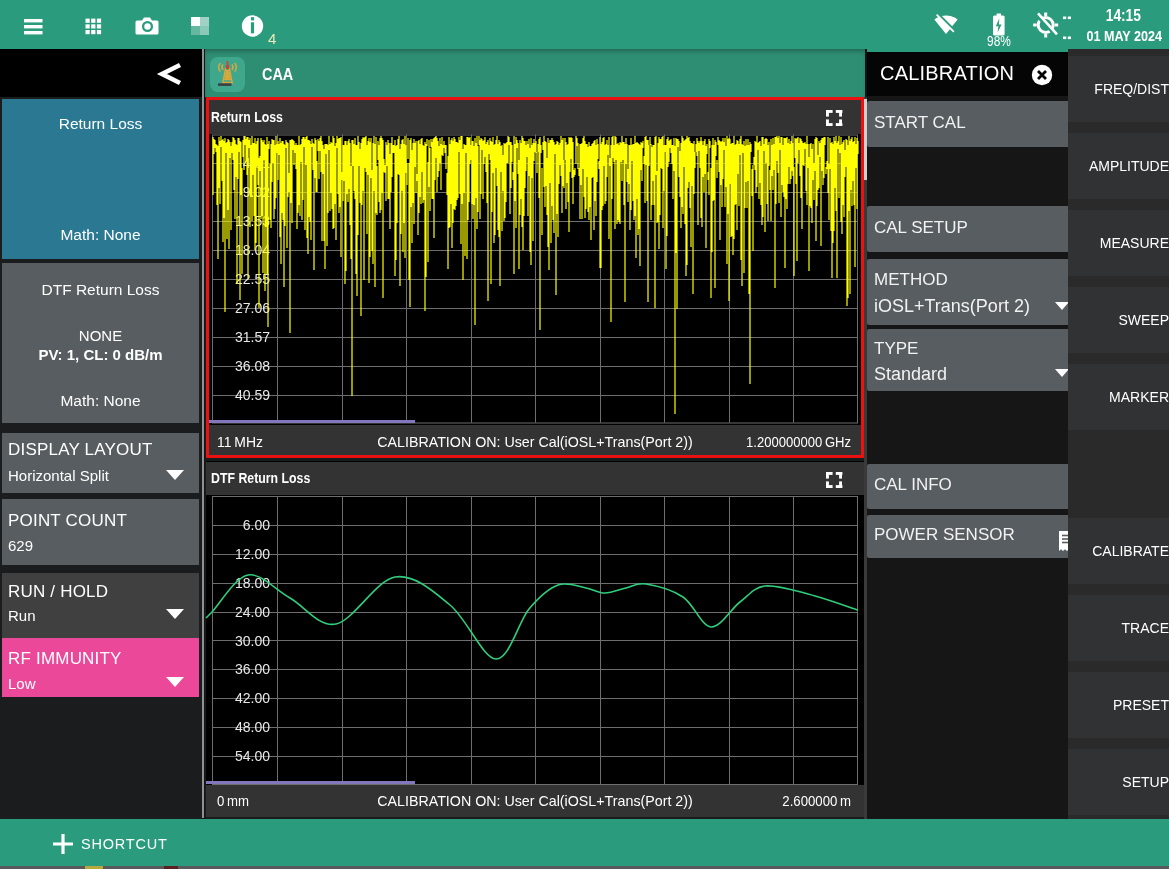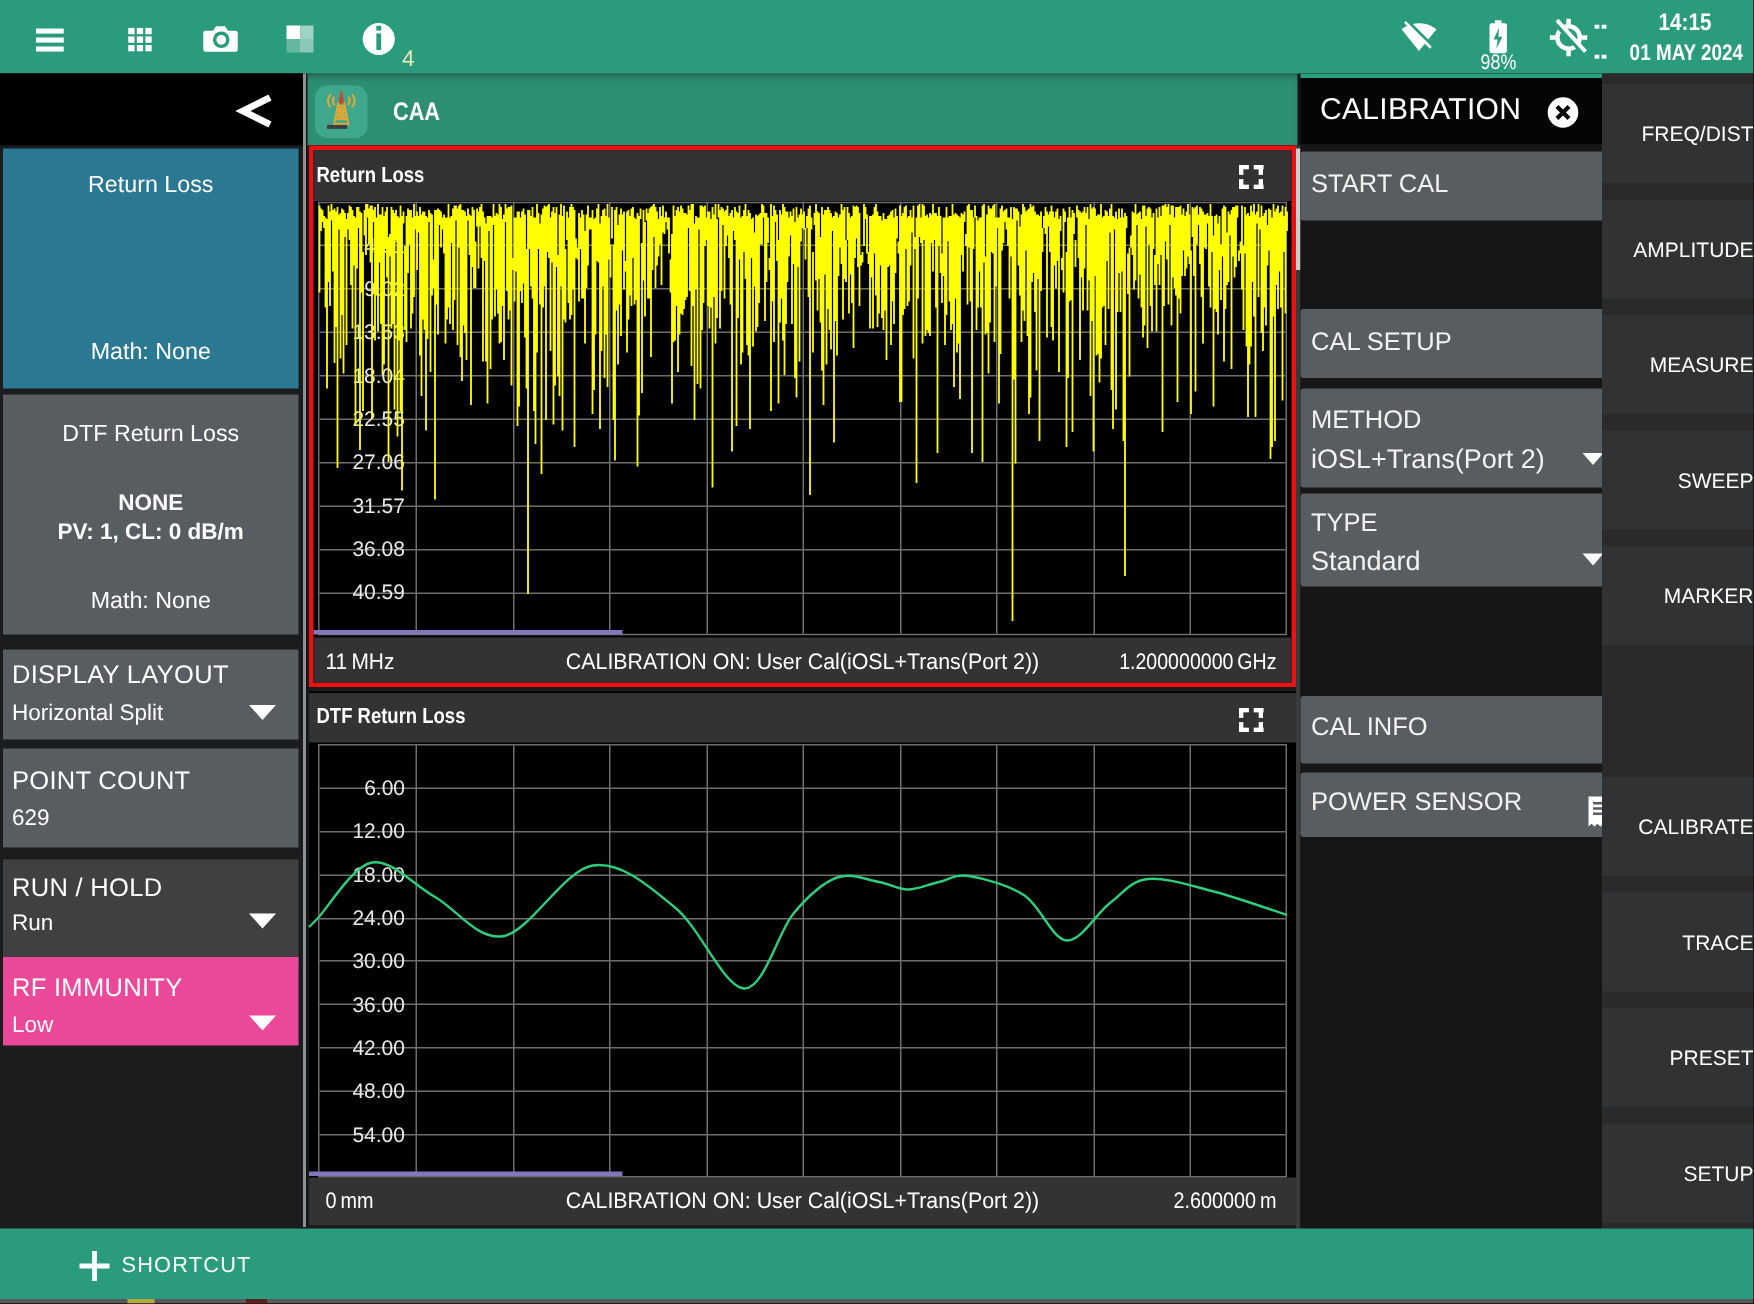--- a/index.html
+++ b/index.html
@@ -106,21 +106,21 @@
   <svg width="202" height="48">
         <path d="M180 16 L162 25 L180 34" stroke="#fff" stroke-width="4.6" fill="none"></path>
       </svg>
 </div>
 <div class="lp" style="top:99px;height:160px;background:#2a7892">
   <div class="ct" style="top:16px;font-size:15.5px">Return Loss</div>
   <div class="ct" style="top:127px;font-size:15.5px">Math: None</div>
 </div>
 <div class="lp" style="top:263px;height:160px;background:#575d60">
   <div class="ct" style="top:18px;font-size:15.5px">DTF Return Loss</div>
-  <div class="ct" style="top:64px;font-size:15px;font-weight:bold">NONE</div>
+  <div class="ct" style="top:64px;font-size:15px;font-weight:normal">NONE</div>
   <div class="ct" style="top:83px;font-size:15px;font-weight:bold">PV: 1, CL: 0 dB/m</div>
   <div class="ct" style="top:129px;font-size:15.5px">Math: None</div>
 </div>
 <div class="lp" style="top:433px;height:60px;background:#575d60">
   <div class="abs" style="left:6px;top:7px;font-size:17px;letter-spacing:.2px">DISPLAY LAYOUT</div>
   <div class="abs" style="left:6px;top:34px;font-size:15px">Horizontal Split</div>
   <span class="arrow abs" style="right:15px;top:37px"></span>
 </div>
 <div class="lp" style="top:499px;height:66px;background:#575d60">
   <div class="abs" style="left:6px;top:12px;font-size:17px;letter-spacing:.2px">POINT COUNT</div>

